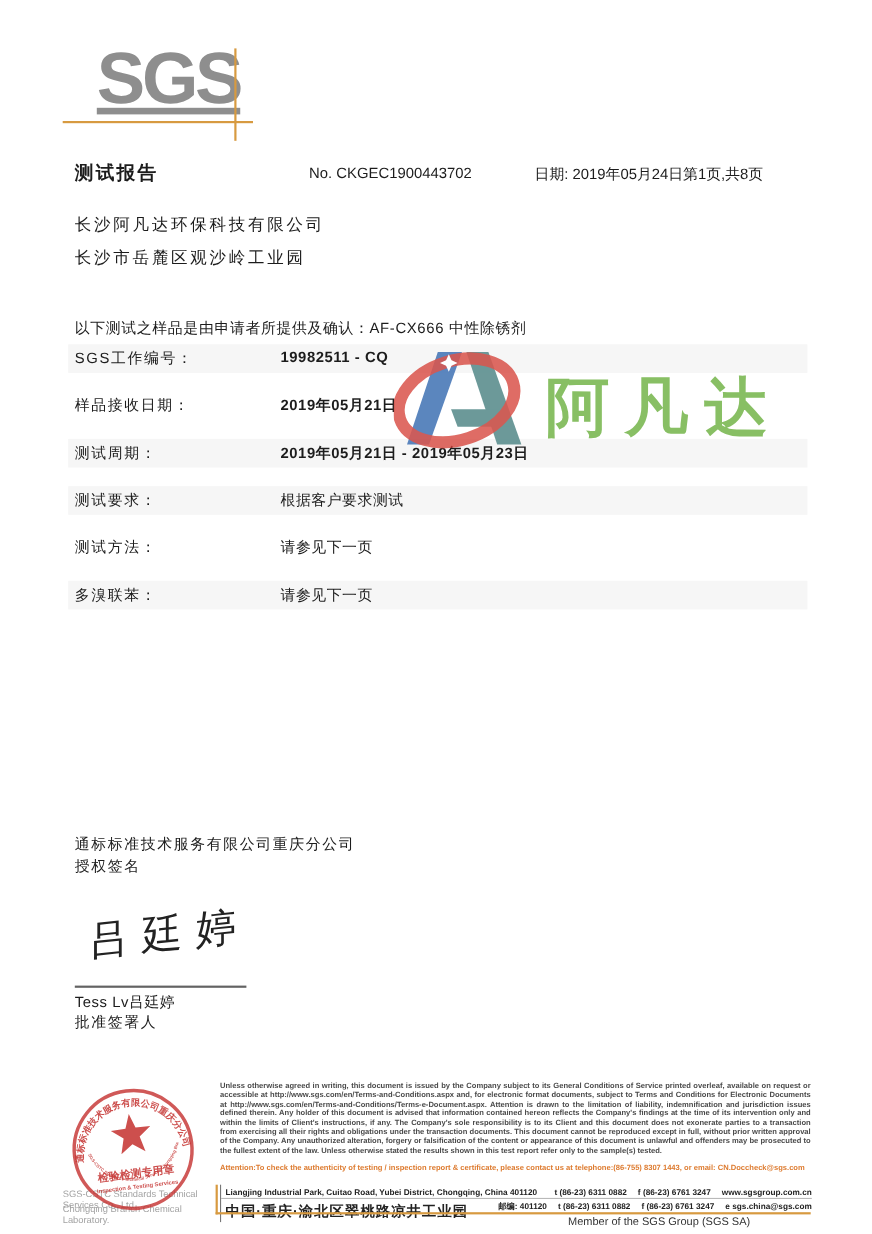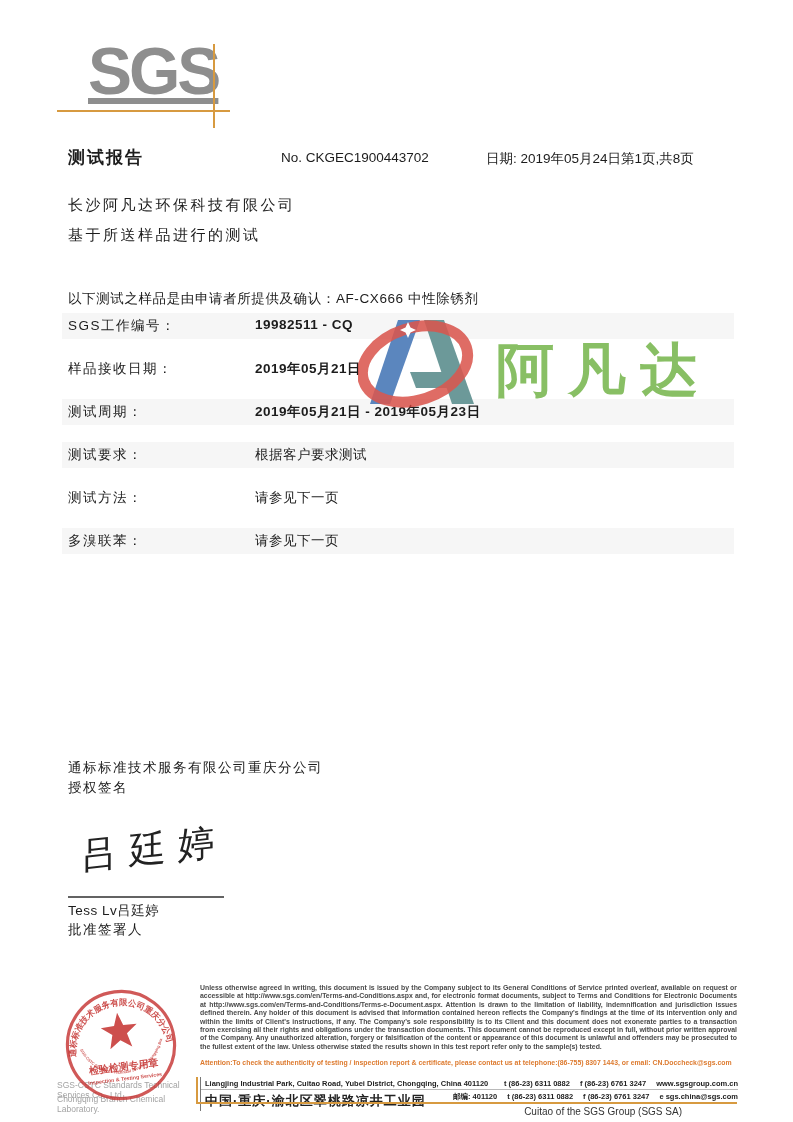--- a/index.html
+++ b/index.html
@@ -67,21 +67,21 @@
   <div class="logo-hline"></div>
   <div class="logo-vline"></div>
 
   <div class="report-title">测试报告</div>
   <div class="report-no">No. CKGEC1900443702</div>
   <div class="report-date">日期: 2019年05月24日</div>
   <div class="page-info">第1页,共8页</div>
 
   <div class="applicant">
     <div>长沙阿凡达环保科技有限公司</div>
-    <div>基于所送样品进行的测试</div>
+    <div>长沙市岳麓区观沙岭工业园</div>
   </div>
 
   <div class="statement">以下测试之样品是由申请者所提供及确认：AF-CX666 中性除锈剂</div>
 
   <div class="fields">
     <div class="field-row shaded">
       <span class="field-label">SGS工作编号：</span>
       <span class="field-value num">19982511 - CQ</span>
     </div>
     <div class="field-row">
@@ -161,15 +161,15 @@
     <div class="addr-row">
       <span class="addr-cn addr-grow">中国·重庆·渝北区翠桃路凉井工业园</span>
       <span>邮编: 401120</span>
       <span>t (86-23) 6311 0882</span>
       <span>f (86-23) 6761 3247</span>
       <span>e sgs.china@sgs.com</span>
     </div>
   </div>
 
   <div class="orange-hline"></div>
-  <div class="member-line">Cuitao of the SGS Group (SGS SA)</div>
+  <div class="member-line">Member of the SGS Group (SGS SA)</div>
 
 </div>
 
 </body></html>

